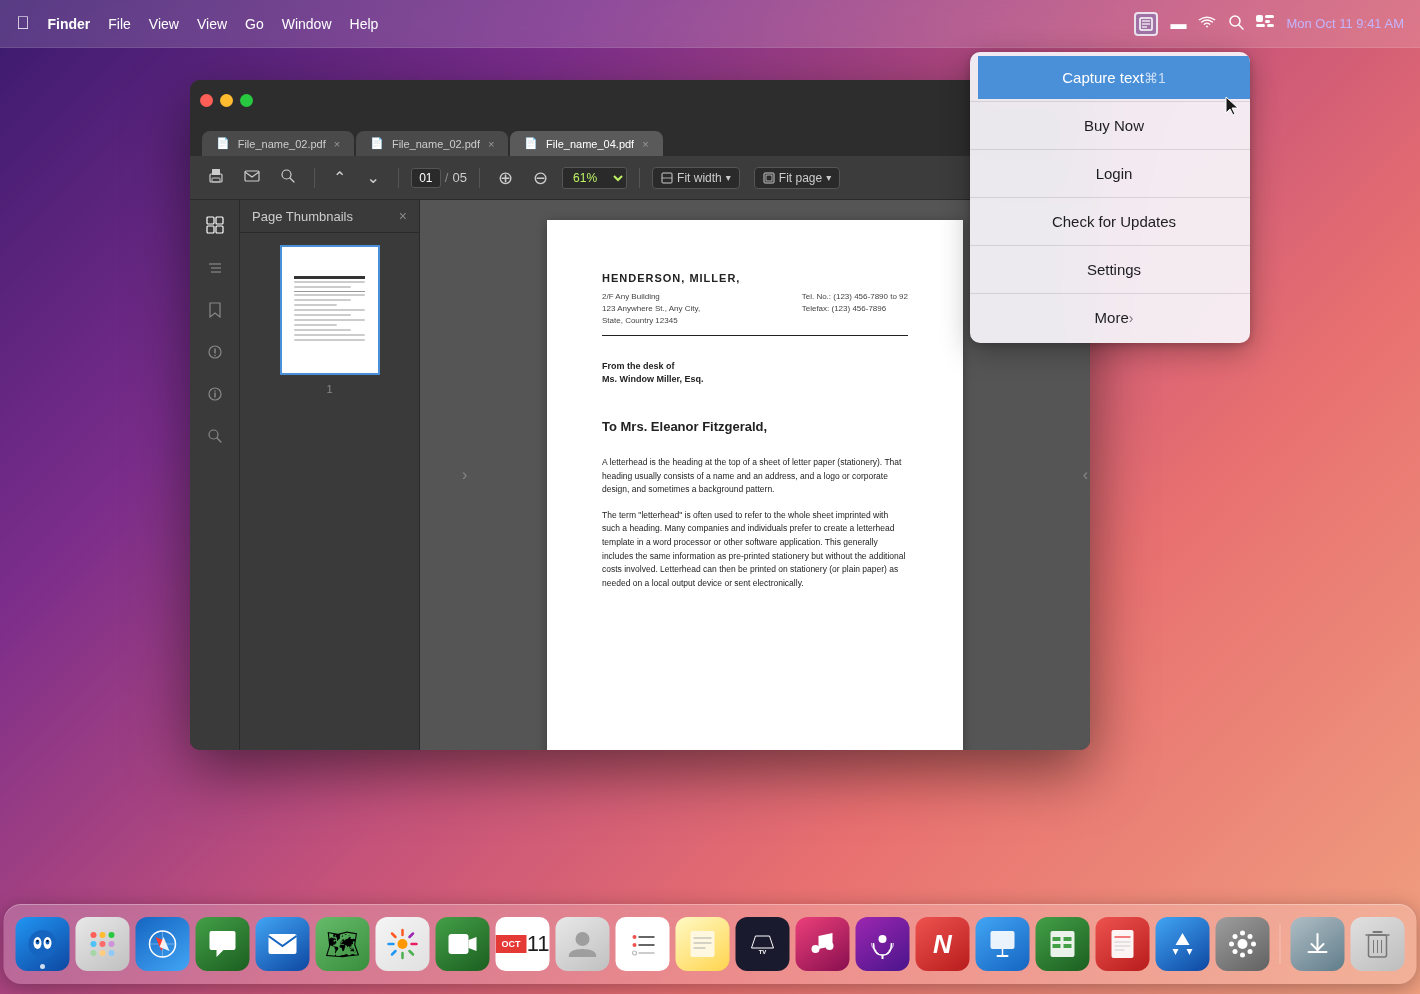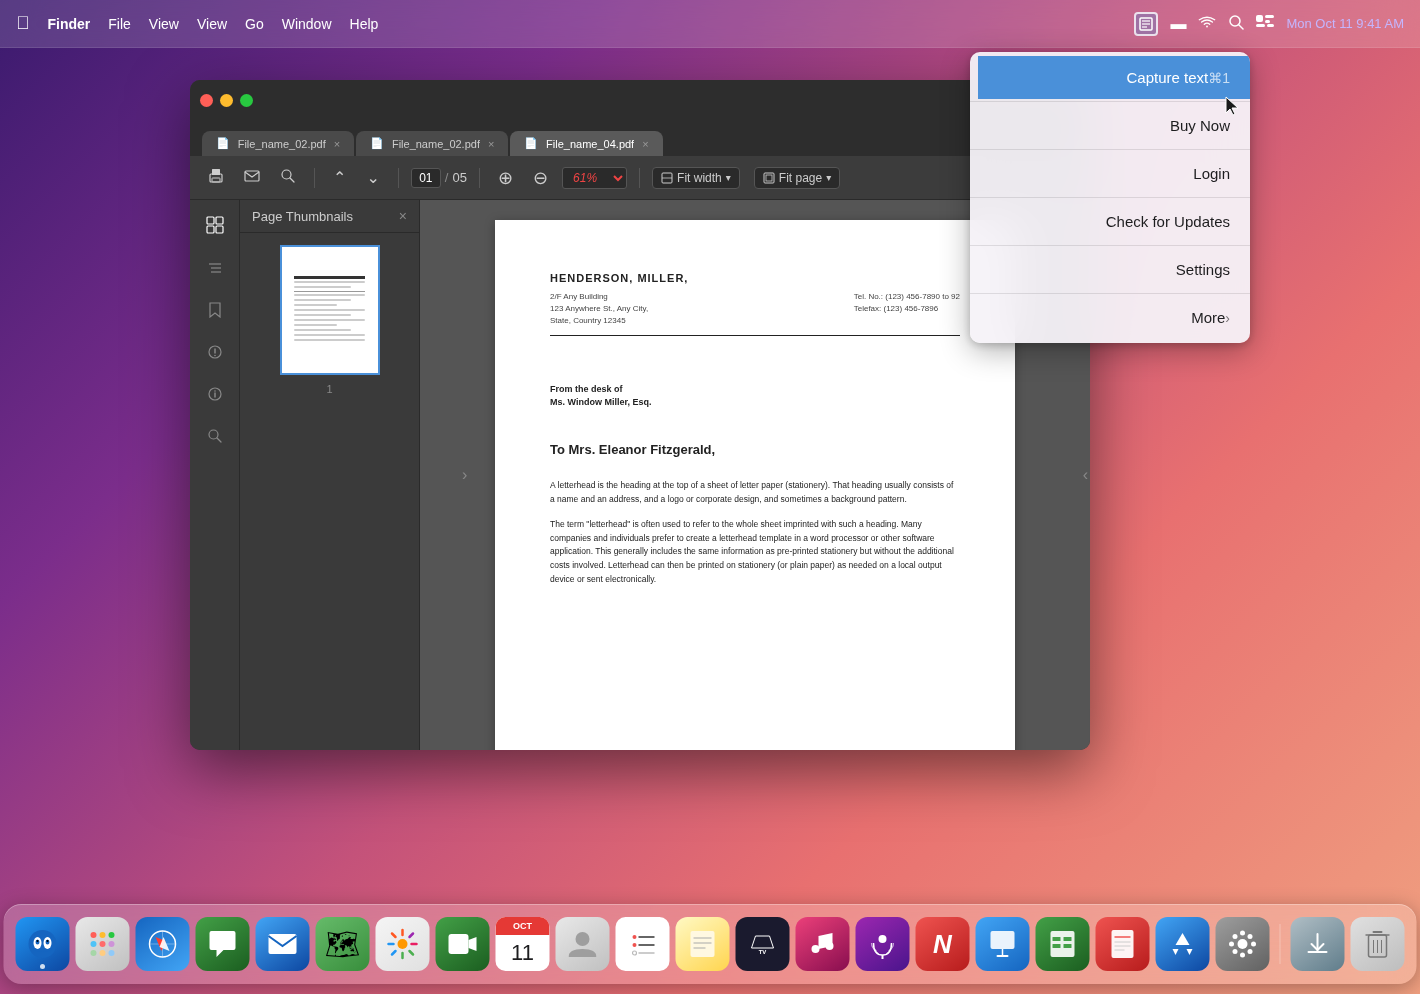--- a/index.html
+++ b/index.html
@@ -96,21 +96,21 @@
       overflow: hidden;
       padding: 4px 0;
     }
     .dropdown-item {
       padding: 13px 20px;
       font-size: 15px;
       color: #1d1d1f;
       cursor: pointer;
       display: flex;
       align-items: center;
-      justify-content: flex-end;
+      justify-content: center;
       transition: background 0.1s;
       margin-left: 8px;
     }
     .dropdown-item.active {
       background: #4a90d9;
       color: #fff;
     }
     .dropdown-separator {
       height: 1px;
       background: rgba(0,0,0,0.1);
@@ -239,24 +239,23 @@
       display: flex;
       align-items: center;
       gap: 4px;
       color: #ccc;
       font-size: 13px;
     }
     .zoom-select {
       background: #2a2a2a;
       border: 1px solid #555;
       border-radius: 3px;
-      color: #ef4444;
+      color: #bef264;
       font-size: 12px;
       padding: 2px 6px;
-      font-style: italic;
     }
     .fit-btn {
       display: flex;
       align-items: center;
       gap: 4px;
       color: #ccc;
       font-size: 12px;
       cursor: pointer;
       padding: 3px 8px;
       border: 1px solid #555;
@@ -352,21 +351,21 @@
     .pdf-content {
       flex: 1;
       background: #555;
       overflow-y: auto;
       display: flex;
       justify-content: center;
       padding: 20px;
       position: relative;
     }
     .pdf-page {
-      width: 520px;
+      width: 416px;
       min-height: 700px;
       background: #fff;
       padding: 50px 55px 50px 55px;
       box-shadow: 0 2px 10px rgba(0,0,0,0.3);
       font-size: 9px;
       color: #222;
       line-height: 1.5;
       position: relative;
     }
 
@@ -384,21 +383,21 @@
       font-size: 8px;
       color: #444;
       margin-bottom: 2px;
     }
     .letterhead-divider {
       height: 1px;
       background: #222;
       margin: 8px 0;
     }
     .letter-from {
-      margin-top: 47px;
+      margin-top: 24px;
       margin-bottom: 30px;
     }
     .letter-from p {
       font-size: 9px;
       font-weight: 600;
     }
     .letter-to {
       margin-bottom: 20px;
     }
     .letter-to p {
@@ -885,21 +884,21 @@
     </svg>
   </div>
 
   <div class="dock-item dock-facetime">
     <svg width="30" height="22" viewBox="0 0 30 22">
       <rect x="1" y="1" width="20" height="20" rx="3" fill="white"></rect>
       <path d="M21 7 L29 4 L29 18 L21 15 Z" fill="white"></path>
     </svg>
   </div>
 
-  <div class="dock-item dock-calendar" style="background:white; display:flex; flex-direction:column; align-items:center; justify-content:flex-start; overflow:hidden; border-radius:10px;">
+  <div class="dock-item dock-calendar" style="background:white; display:flex; flex-direction:row; align-items:center; justify-content:flex-start; overflow:hidden; border-radius:10px;">
     <div style="background:#e53935; width:100%; height:18px; display:flex; align-items:center; justify-content:center;">
       <span style="color:white; font-size:9px; font-weight:600;">OCT</span>
     </div>
     <div style="flex:1; display:flex; align-items:center; justify-content:center;">
       <span style="font-size:22px; font-weight:200; color:#1d1d1f;">11</span>
     </div>
   </div>
 
   <div class="dock-item" style="background:linear-gradient(145deg,#e8e8e8,#c0c0c0);">
     <svg width="28" height="30" viewBox="0 0 28 30">

